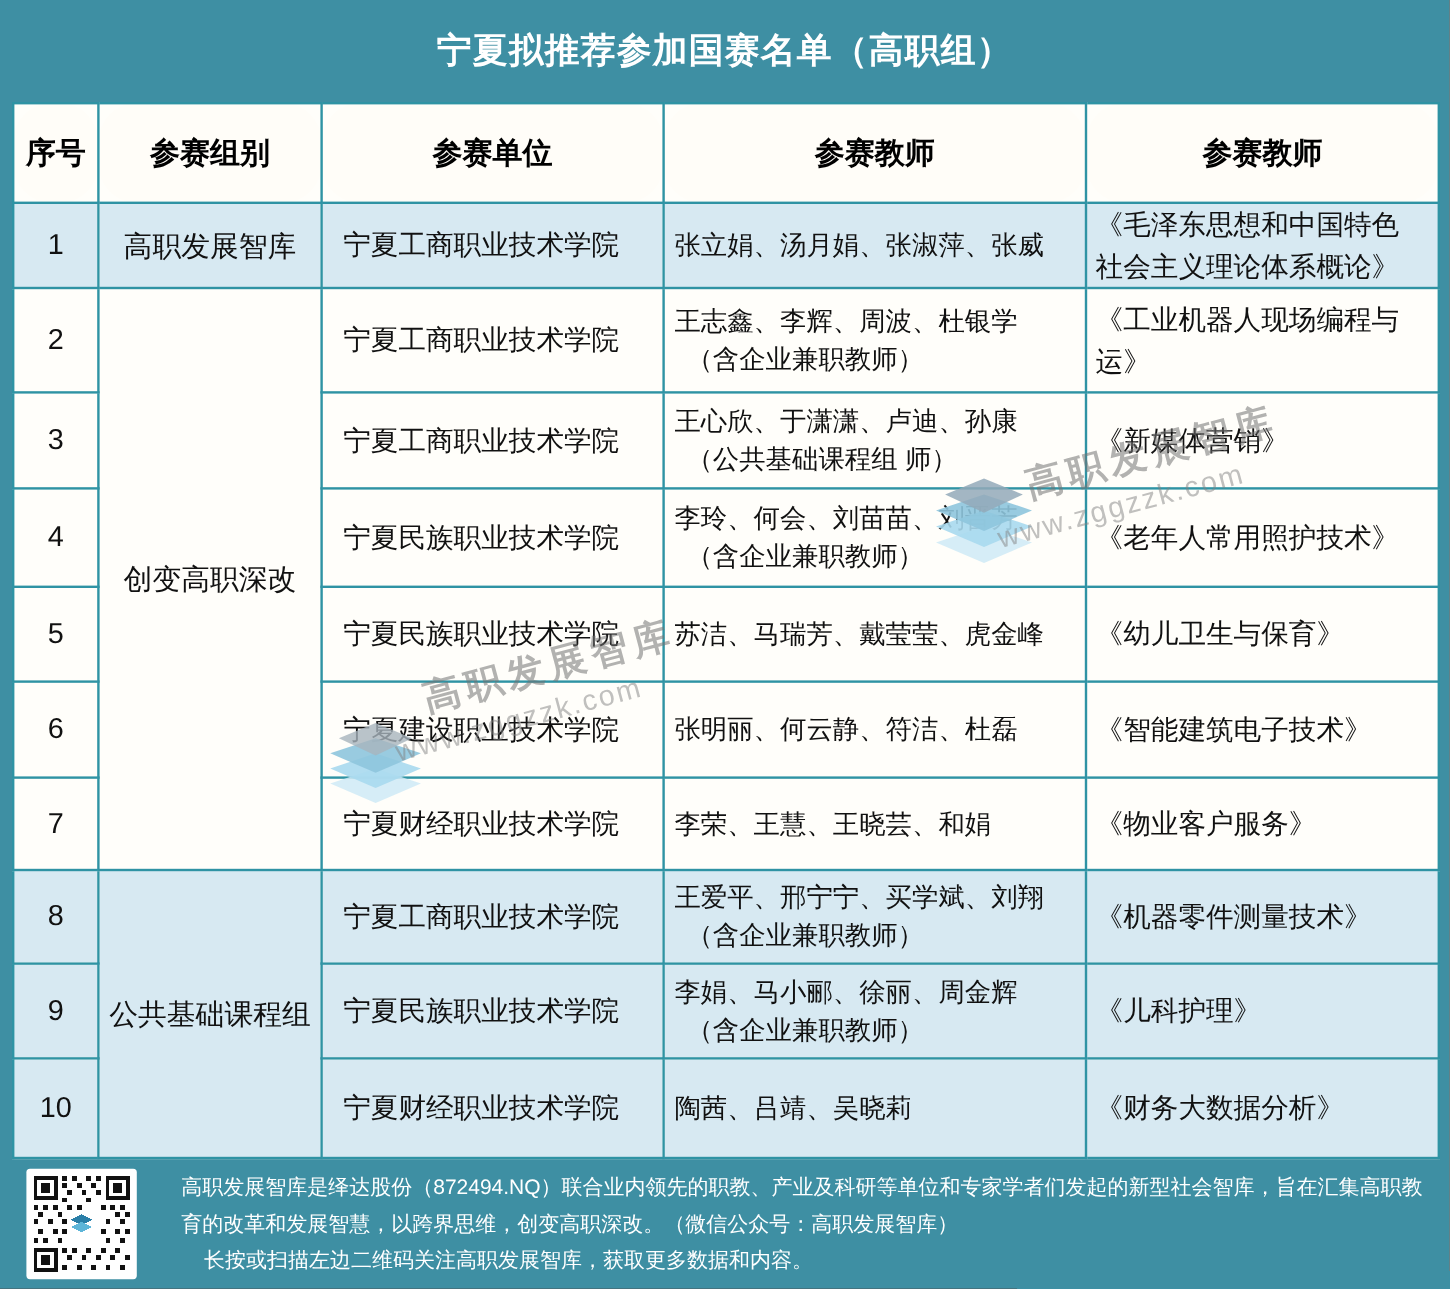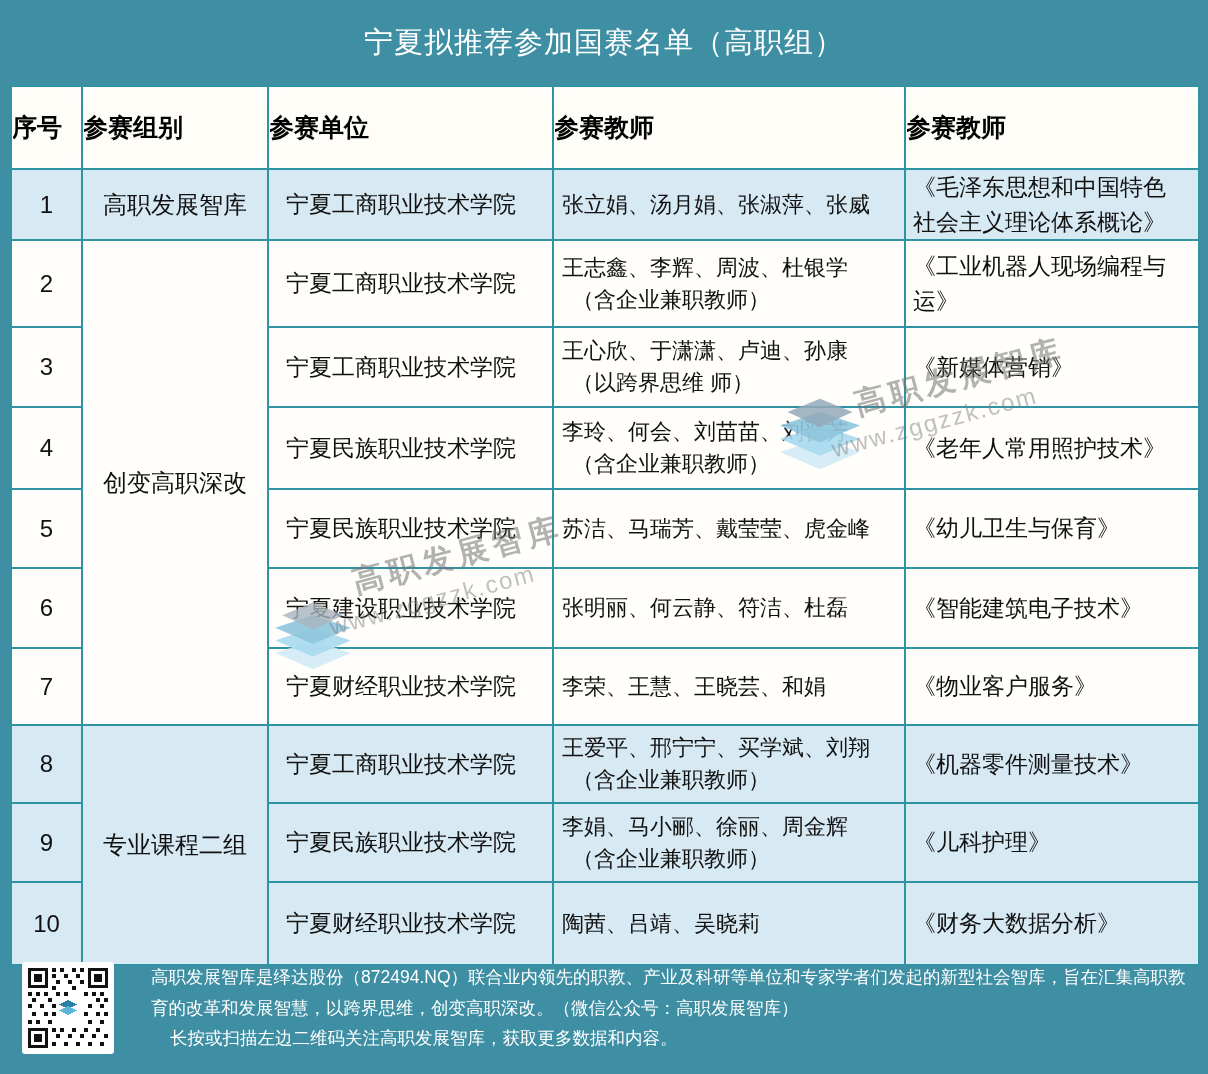--- a/index.html
+++ b/index.html
@@ -3,33 +3,33 @@
 <meta charset="utf-8">
 <style>
   * { margin:0; padding:0; box-sizing:border-box; }
   body { background:#222; font-family:"Liberation Sans","DejaVu Sans",sans-serif; }
   .page{
     position:relative; width:1208px; height:1074px; margin:0 auto;
     background:#3E8FA3; overflow:hidden; color:#111;
   }
   .titlebar{
     height:85px; display:flex; align-items:center; justify-content:center;
-    color:#fff; font-size:29px; font-weight:normal; letter-spacing:1px;
+    color:#fff; font-size:29px; font-weight:bold; letter-spacing:1px;
   }
   .table-wrap{ position:relative; padding:0 10px; }
   table.roster{
     width:1188px; table-layout:fixed; border-collapse:collapse;
     background:#FFFEFA;
   }
   table.roster th, table.roster td{
     border:2px solid #2F93A4; vertical-align:middle; overflow:hidden;
   }
   thead th{
     height:83px; background:#FFFDF8; color:#000;
-    font-size:25px; font-weight:bold; text-align:left;border-radius:32px;
+    font-size:25px; font-weight:bold; text-align:center;border-radius:32px;
   }
   td{ font-size:23px; }
   .c-no{ text-align:center; font-size:24px; }
   .c-group{ text-align:center; font-size:24px; }
   .c-unit{ padding-left:17px; font-size:23px; }
   .c-teachers{ padding-left:8px; font-size:22px; line-height:1.45; }
   .c-teachers .note{ padding-left:10px; }
   .c-course{ padding-left:7px; padding-right:14px; font-size:23px; line-height:1.5; line-break:anywhere; }
   tr.hl td{ background:#D7E9F2; }
 
@@ -39,21 +39,21 @@
   .wm-text .wm-label{
     font-size:31px; letter-spacing:5px; color:rgba(115,115,115,0.55); font-weight:bold;
   }
   .wm-text .wm-url{
     font-size:24px; letter-spacing:2px; color:rgba(130,130,130,0.5); margin-top:2px; margin-left:-34px;
   }
   .wm-logo svg{ display:block; }
 
   
   .footer{
-    position:absolute; left:0; right:0; bottom:12px; height:111px;
+    position:absolute; left:0; right:0; bottom:0; height:111px;
     display:flex; align-items:flex-start; padding:11px 14px 12px 22px;
   }
   .qr-box{
     width:92px; height:92px; background:#fff; border-radius:3px;
     flex:0 0 auto; display:flex; align-items:center; justify-content:center;
   }
   .footer-text{
     margin-left:37px; flex:1; height:88px; color:#fff;
     display:flex; flex-direction:column; justify-content:space-between;
   }
@@ -101,21 +101,21 @@
             <div>王志鑫、李辉、周波、杜银学</div>
             <div class="note">（含企业兼职教师）</div>
           </td>
           <td class="c-course">《工业机器人现场编程与运》</td>
         </tr>
         <tr style="height:80px">
           <td class="c-no">3</td>
           <td class="c-unit">宁夏工商职业技术学院</td>
           <td class="c-teachers">
             <div>王心欣、于潇潇、卢迪、孙康</div>
-            <div class="note">（以跨界思维 师）</div>
+            <div class="note">（公共基础课程组 师）</div>
           </td>
           <td class="c-course">《新媒体营销》</td>
         </tr>
         <tr style="height:82px">
           <td class="c-no">4</td>
           <td class="c-unit">宁夏民族职业技术学院</td>
           <td class="c-teachers">
             <div>李玲、何会、刘苗苗、刘晋芳</div>
             <div class="note">（含企业兼职教师）</div>
           </td>
@@ -134,21 +134,21 @@
           <td class="c-course">《智能建筑电子技术》</td>
         </tr>
         <tr style="height:77px">
           <td class="c-no">7</td>
           <td class="c-unit">宁夏财经职业技术学院</td>
           <td class="c-teachers">李荣、王慧、王晓芸、和娟</td>
           <td class="c-course">《物业客户服务》</td>
         </tr>
         <tr class="hl" style="height:78px">
           <td class="c-no">8</td>
-          <td class="c-group" rowspan="3">专业课程二组</td>
+          <td class="c-group" rowspan="3">公共基础课程组</td>
           <td class="c-unit">宁夏工商职业技术学院</td>
           <td class="c-teachers">
             <div>王爱平、邢宁宁、买学斌、刘翔</div>
             <div class="note">（含企业兼职教师）</div>
           </td>
           <td class="c-course">《机器零件测量技术》</td>
         </tr>
         <tr class="hl" style="height:79px">
           <td class="c-no">9</td>
           <td class="c-unit">宁夏民族职业技术学院</td>

